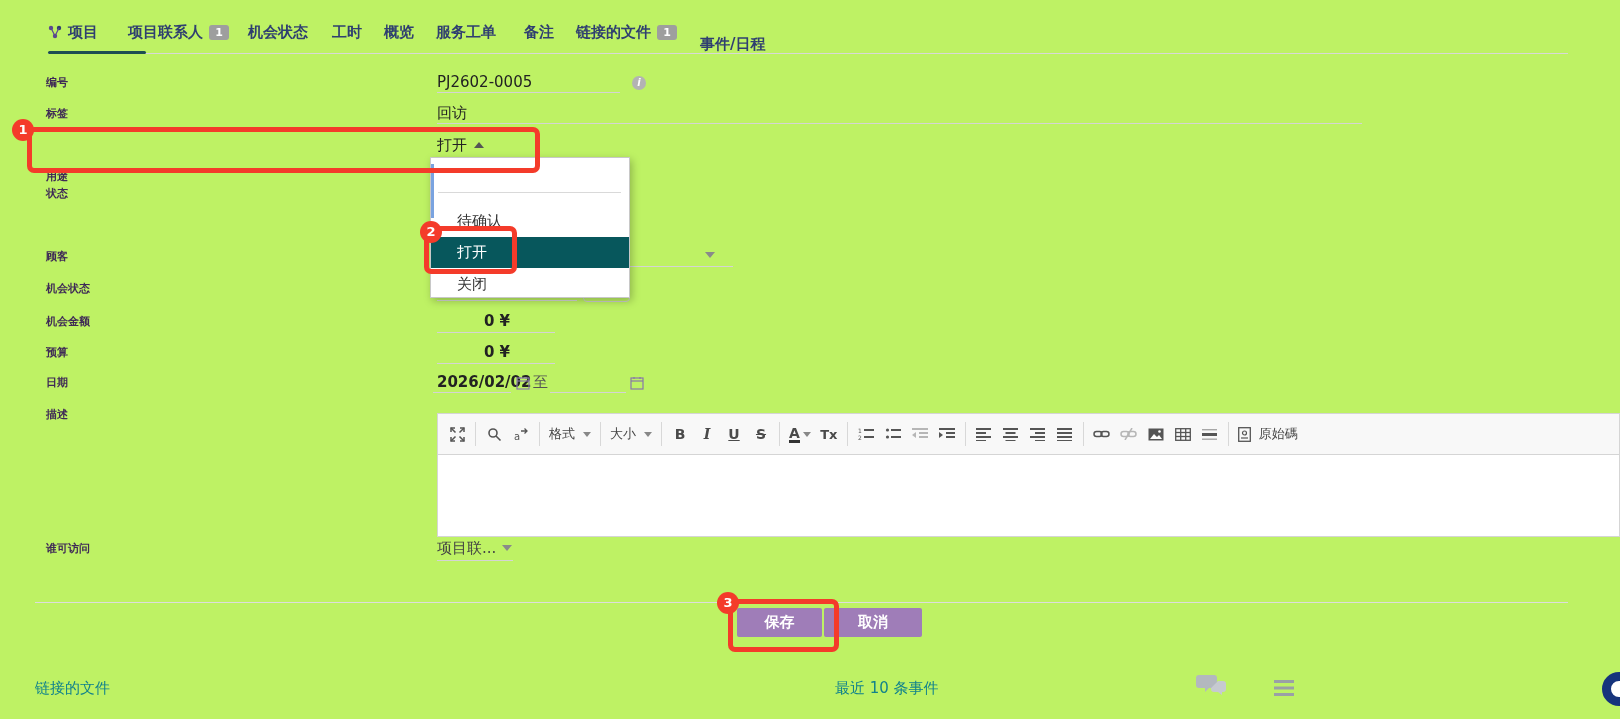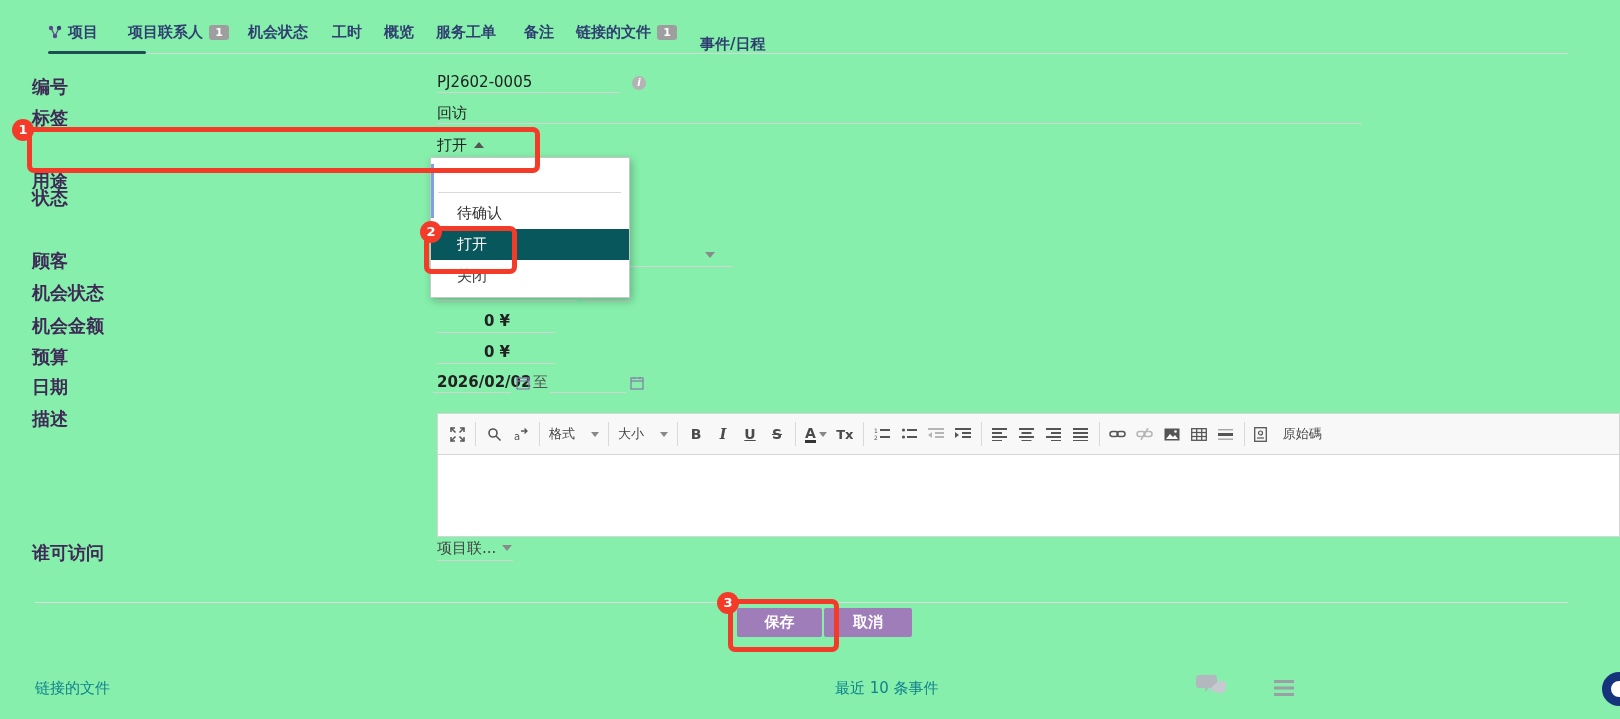--- a/index.html
+++ b/index.html
@@ -1,58 +1,58 @@
 <!DOCTYPE html>
 <html><head>
 <meta charset="utf-8">
 <style>
   html,body{margin:0;padding:0;background:#fff;}
-  #screen{position:relative;width:1620px;height:719px;background:#86efac;overflow:hidden;
+  #screen{position:relative;width:1620px;height:719px;background:#bef264;overflow:hidden;
           font-family:"DejaVu Sans","Liberation Sans",sans-serif;color:#222;}
   .abs{position:absolute;}
 
   
   .tab{position:absolute;top:20px;height:24px;display:flex;align-items:center;gap:6px;
        font-size:15px;font-weight:600;color:#2f3f70;cursor:pointer;white-space:nowrap;}
   .tab-badge{display:inline-block;min-width:10px;padding:1px 5px;border-radius:3px;
        background:#9e9e9e;color:#fff;font-size:11px;font-weight:700;text-align:center;line-height:13px;}
   .tabs-baseline{position:absolute;left:48px;top:53px;width:1520px;height:1px;background:#d8d8d8;}
   .tab-underline{position:absolute;left:48px;top:51px;width:98px;height:3px;background:#1d4e52;border-radius:2px;}
 
   
-  .flabel{position:absolute;left:32px;font-size:18px;font-weight:700;color:#3f2a56;white-space:nowrap;font-family:Liberation Mono, monospace;}
+  .flabel{position:absolute;left:46px;font-size:11px;font-weight:700;color:#3f2a56;white-space:nowrap;font-family:Liberation Mono, monospace;}
   .fvalue{position:absolute;font-size:15px;color:#222;white-space:nowrap;}
   .uline{position:absolute;border-bottom:1px solid #d4d4d4;}
   .caret-down{width:0;height:0;border-left:5px solid transparent;border-right:5px solid transparent;
               border-top:6px solid #8a8a8a;}
   .caret-up{width:0;height:0;border-left:5px solid transparent;border-right:5px solid transparent;
             border-bottom:6px solid #555;}
   .info-icon{position:absolute;width:14px;height:14px;border-radius:50%;background:#b3b3b3;color:#fff;
              font-size:10px;font-weight:700;text-align:center;line-height:14px;font-style:italic;}
 
   
   .dd-panel{position:absolute;left:430px;top:157px;width:198px;height:139px;background:#fff;
             border:1px solid #c8c8c8;box-shadow:2px 3px 8px rgba(0,0,0,.25);z-index:40;}
   .dd-search{position:absolute;left:0;top:0;width:100%;height:34px;}
   .dd-cursor{position:absolute;left:0;top:6px;width:3px;height:54px;background:#7aa3e0;}
   .dd-divider{position:absolute;left:7px;top:34px;width:183px;border-top:1px solid #d9d9d9;}
   .dd-opt{position:absolute;left:0;width:100%;height:30px;line-height:30px;padding-left:26px;
-          box-sizing:border-box;font-size:15px;color:#333;cursor:pointer;}
+          box-sizing:border-box;font-size:15px;color:#333;cursor:pointer;margin-top:8px;}
   .dd-opt.sel{background:#07575c;color:#fff;height:31px;line-height:31px;}
 
   
   .ed-toolbar{position:absolute;left:437px;top:413px;width:1183px;height:42px;background:#f8f8f8;
               border:1px solid #d5d5d5;box-sizing:border-box;display:flex;align-items:center;
               padding:0 10px;gap:9px;}
   .ed-body{position:absolute;left:437px;top:455px;width:1183px;height:82px;background:#fff;
            border:1px solid #d5d5d5;border-top:none;box-sizing:border-box;}
   .tb-sep{width:1px;height:24px;background:#d8d8d8;flex:0 0 auto;}
   .tb-btn{display:flex;align-items:center;justify-content:center;min-width:18px;height:22px;
           cursor:pointer;color:#555;flex:0 0 auto;}
-  .tb-txt{font-size:13px;color:#444;display:flex;align-items:center;gap:16px;cursor:pointer;flex:0 0 auto;}
+  .tb-txt{font-size:13px;color:#444;display:flex;align-items:center;gap:8px;cursor:pointer;flex:0 0 auto;}
   .tb-letter{font-size:14px;font-weight:700;color:#4a4a4a;}
   .tb-caret{width:0;height:0;border-left:4px solid transparent;border-right:4px solid transparent;
             border-top:5px solid #888;}
   .tb-dis{opacity:.4;}
 
   
   .btn{position:absolute;height:29px;border:none;border-radius:2px;background:#9f7db8;color:#fff;
        font-size:15px;font-weight:700;font-family:inherit;cursor:pointer;}
 
   
@@ -332,21 +332,21 @@
     <div class="dd-search"></div>
     <div class="dd-cursor"></div>
     <div class="dd-divider"></div>
     <div class="dd-opt" style="top:40px;">待确认</div>
     <div class="dd-opt sel" style="top:71px;">打开</div>
     <div class="dd-opt" style="top:103px;">关闭</div>
   </div>
 
   <div class="abs" style="left:35px;top:602px;width:1533px;height:1px;background:#ddd;"></div>
   <button class="btn" style="left:737px;top:608px;width:85px;">保存</button>
-  <button class="btn" style="left:824px;top:608px;width:88px;">取消</button>
+  <button class="btn" style="left:824px;top:608px;width:98px;">取消</button>
 
   <div class="flink" style="left:35px;top:679px;">链接的文件</div>
   <div class="flink" style="left:835px;top:679px;">最近 10 条事件</div>
   <div class="abs" style="left:1196px;top:673px;">
     <svg width="30" height="26" viewBox="0 0 30 26">
         <path d="M3 2h15a3 3 0 0 1 3 3v7a3 3 0 0 1-3 3h-5l-4 4v-4H3a3 3 0 0 1-3-3V5a3 3 0 0 1 3-3z" fill="#b3b8bf"></path>
         <path d="M22 8h5a3 3 0 0 1 3 3v5a3 3 0 0 1-3 3h-1v3l-4-3h-4a3 3 0 0 1-3-3v-1" fill="#c6cad0"></path>
       </svg>
   </div>
   <div class="abs" style="left:1274px;top:680px;">

